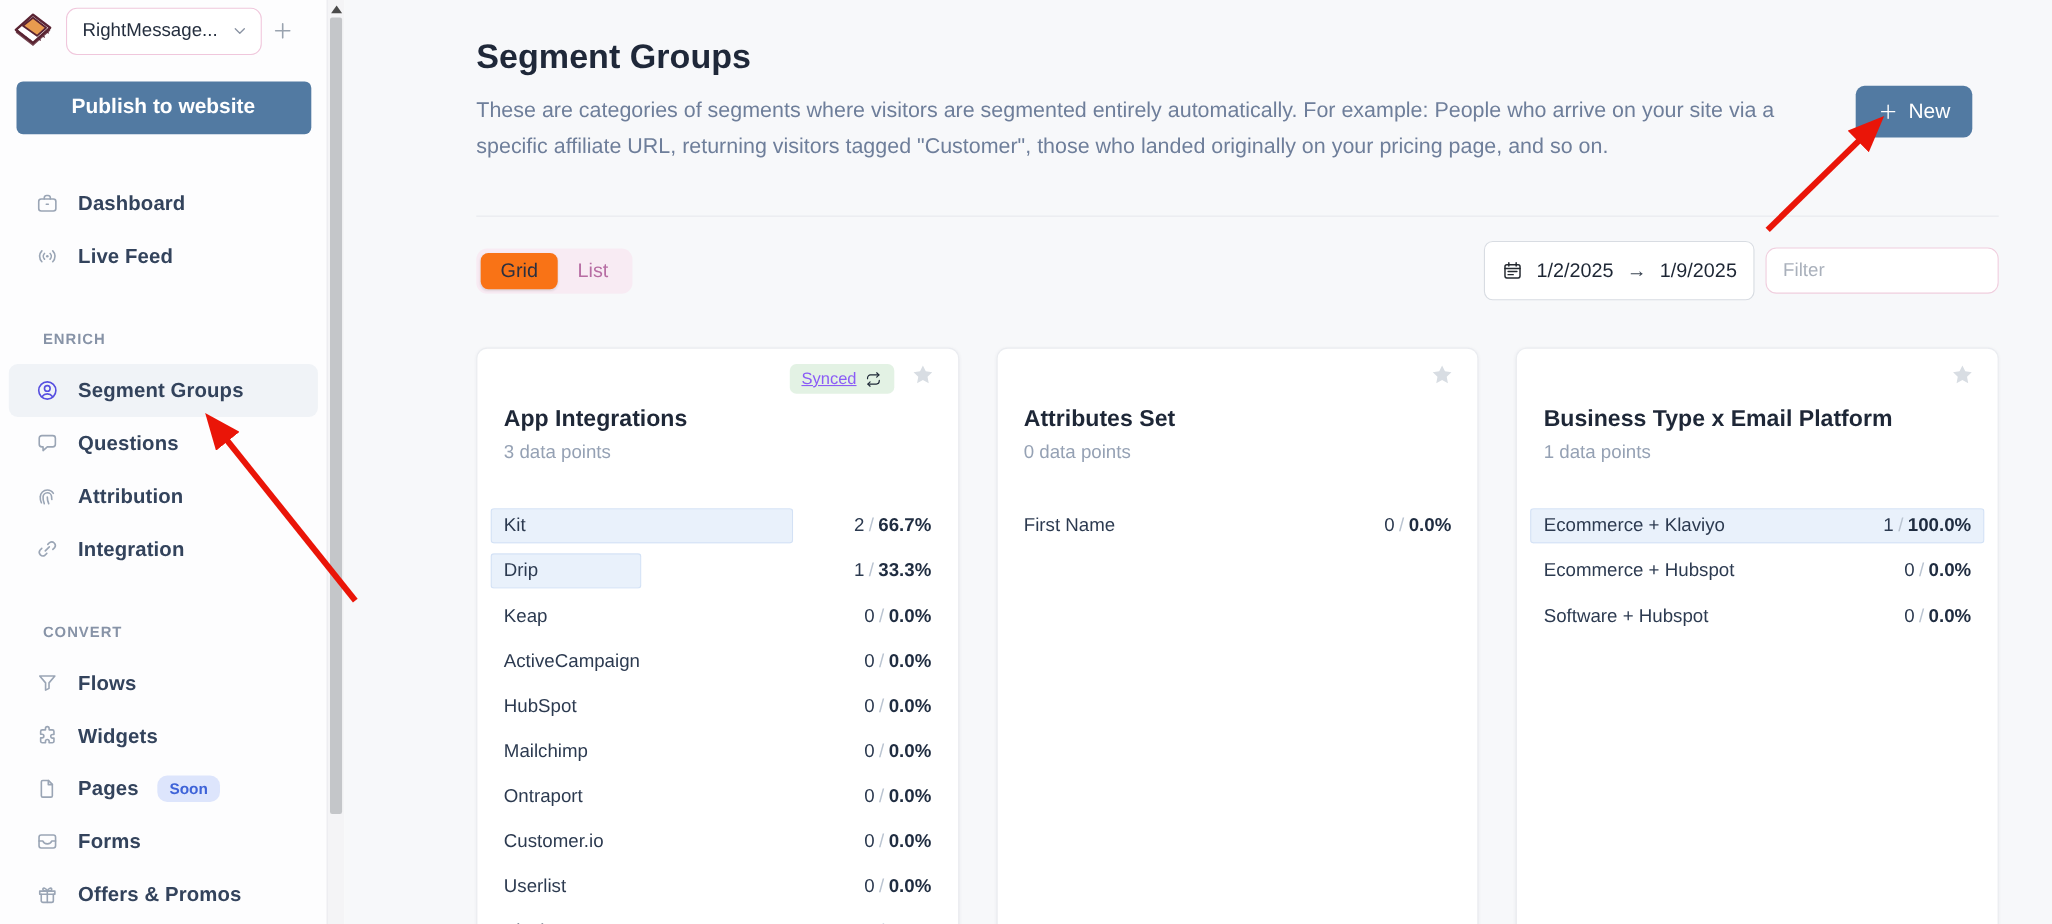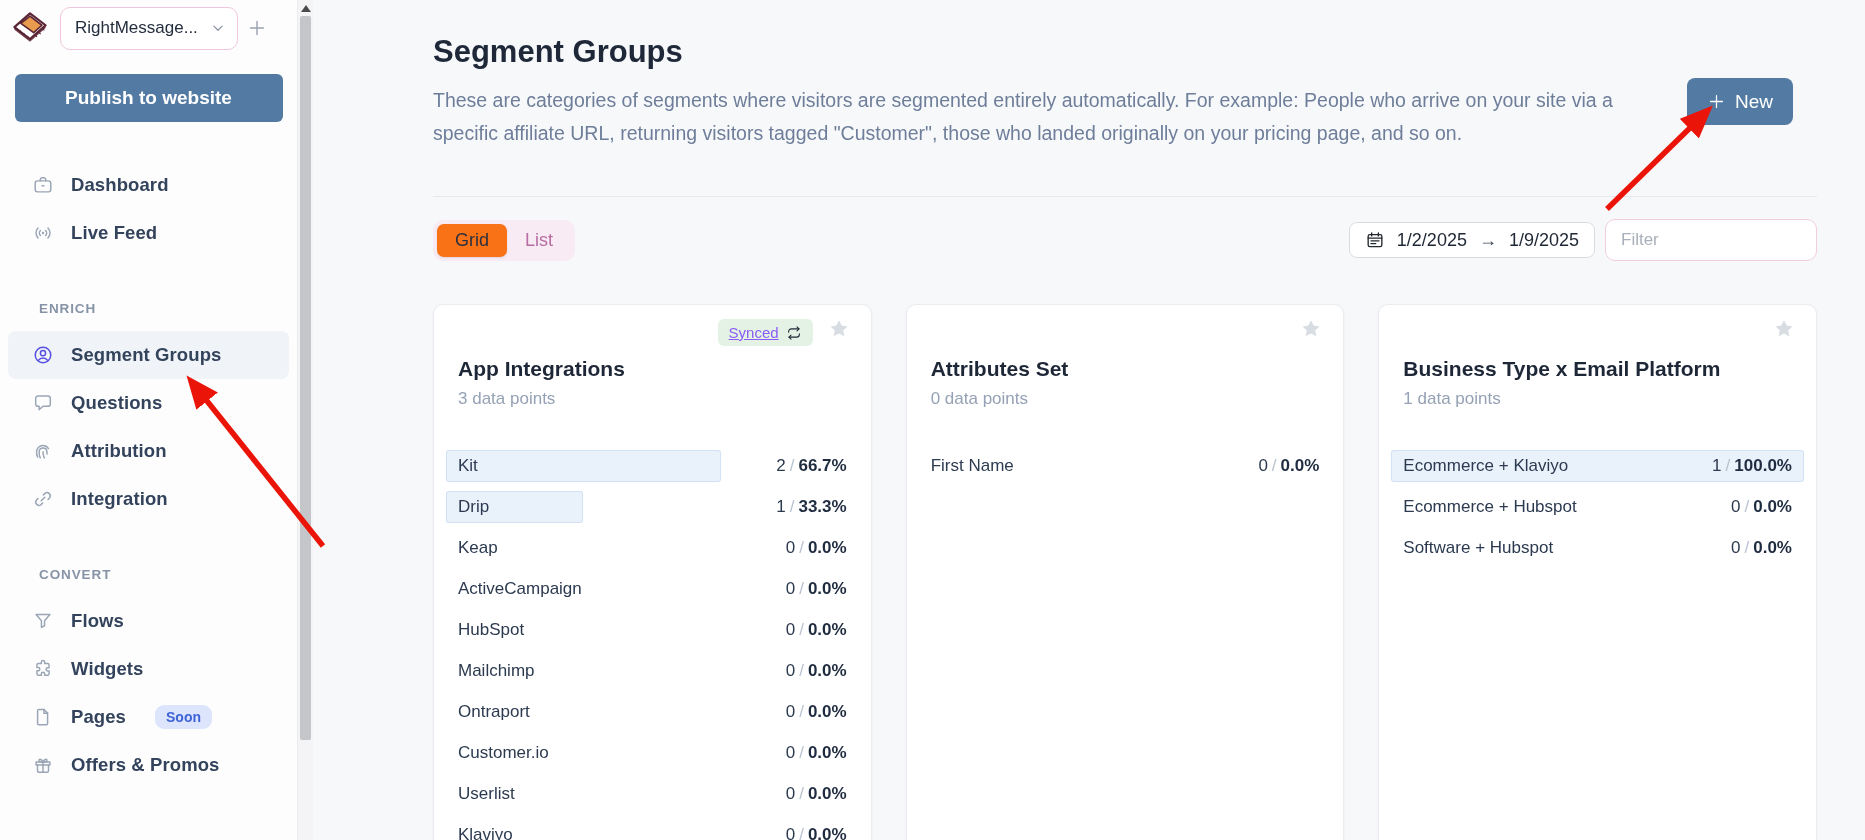--- a/index.html
+++ b/index.html
@@ -26,21 +26,21 @@
   .nav { margin-top:39px; }
   .nav-item { display:flex; align-items:center; height:48px; padding-left:24px;
     gap:17px; cursor:pointer; margin:0 8px; border-radius:8px; }
   .nav-item.active { background:#f0f3f7; }
   .nav-icon { width:22px; height:22px; color:#9aa5b5; display:flex; flex:0 0 auto; }
   .nav-item.active .nav-icon { color:var(--active-icon,#574fe0); }
   .nav-icon svg { width:22px; height:22px; }
   .nav-label { font-size:18.5px; font-weight:600; color:#33435c; letter-spacing:.1px; }
   .section-label { margin:44px 0 15px 39px; font-size:13.5px; font-weight:700;
     letter-spacing:.9px; color:#8793a7; }
-  .soon-badge { margin-left:12px; background:var(--soon-bg,#dde5fc);
+  .soon-badge { background:var(--soon-bg,#dde5fc);
     color:var(--soon-text,#3e63d8); font-size:14px; font-weight:700;
     padding:4px 11px; border-radius:9px; }
 
   
   .scrollbar { position:absolute; left:297px; top:0; width:16px; height:840px;
     background:#f4f4f6; border-left:1px solid #ececef; cursor:default; }
   .scroll-up { position:absolute; top:5px; left:3px; width:0; height:0;
     border-left:5px solid transparent; border-right:5px solid transparent;
     border-bottom:7px solid #4a4a4a; }
   .scroll-thumb { position:absolute; top:16px; left:2px; width:11px; height:724px;
@@ -62,21 +62,21 @@
   .toolbar { margin-top:22px; display:flex; justify-content:space-between;
     align-items:center; }
   .view-toggle { display:flex; background:var(--toggle-bg,#f8ebf3); border-radius:10px;
     padding:4px; }
   .toggle-opt { border:none; background:transparent; font-family:inherit;
     font-size:18px; padding:6px 18px; border-radius:7px; cursor:pointer;
     color:var(--list-text,#b76da3); }
   .toggle-opt.active { background:#f97316; color:#2b3040;
     box-shadow:0 1px 2px rgba(0,0,0,.10); }
   .toolbar-right { display:flex; gap:10px; align-items:center; }
-  .date-box { display:flex; align-items:center; gap:12px; height:36px; padding:0 15px;
+  .date-box { display:flex; align-items:center; gap:12px; height:54px; padding:0 15px;
     background:#fff; border:1px solid #d8dce2; border-radius:8px; font-size:18px;
     color:#1d2634; cursor:pointer; }
   .date-box svg { width:20px; height:20px; color:#23282f; }
   .date-arrow { color:#3c4654; font-size:18px; }
   .filter-input { width:212px; height:42px; border:1px solid var(--filter-border,#f0cede);
     border-radius:10px; padding:0 15px; font-size:17px; font-family:inherit;
     color:#2d3c53; background:#fff; outline:none; }
   .filter-input::placeholder { color:#a9b0bb; }
 
   
@@ -236,20 +236,31 @@
                 <path d="M13 3.8V8h4"></path>
               </g>
             </svg>
         </span>
         <span class="nav-label">Pages</span>
         <span class="soon-badge">Soon</span>
       </div>
       <div class="nav-item">
         <span class="nav-icon">
           <svg viewBox="0 0 24 24">
+              <g class="icon-stroke">
+                <rect x="3.8" y="5.5" width="16.4" height="13" rx="2.2"></rect>
+                <path d="M3.8 11.5h3.8c.6 1.7 2.3 2.8 4.4 2.8s3.8-1.1 4.4-2.8h3.8"></path>
+              </g>
+            </svg>
+        </span>
+        <span class="nav-label">Forms</span>
+      </div>
+      <div class="nav-item">
+        <span class="nav-icon">
+          <svg viewBox="0 0 24 24">
               <g class="icon-stroke" stroke-width="1.4">
                 <path d="M4.5 8.8h15V12h-15z"></path>
                 <path d="M6 12v6.3A1.7 1.7 0 0 0 7.7 20h8.6a1.7 1.7 0 0 0 1.7-1.7V12"></path>
                 <path d="M12 8.8V20"></path>
                 <path d="M12 8.8c-1.2-3.2-4.4-3.8-4.4-1.8s2.9 1.8 4.4 1.8zm0 0c1.2-3.2 4.4-3.8 4.4-1.8s-2.9 1.8-4.4 1.8z"></path>
               </g>
             </svg>
         </span>
         <span class="nav-label">Offers &amp; Promos</span>
       </div>

